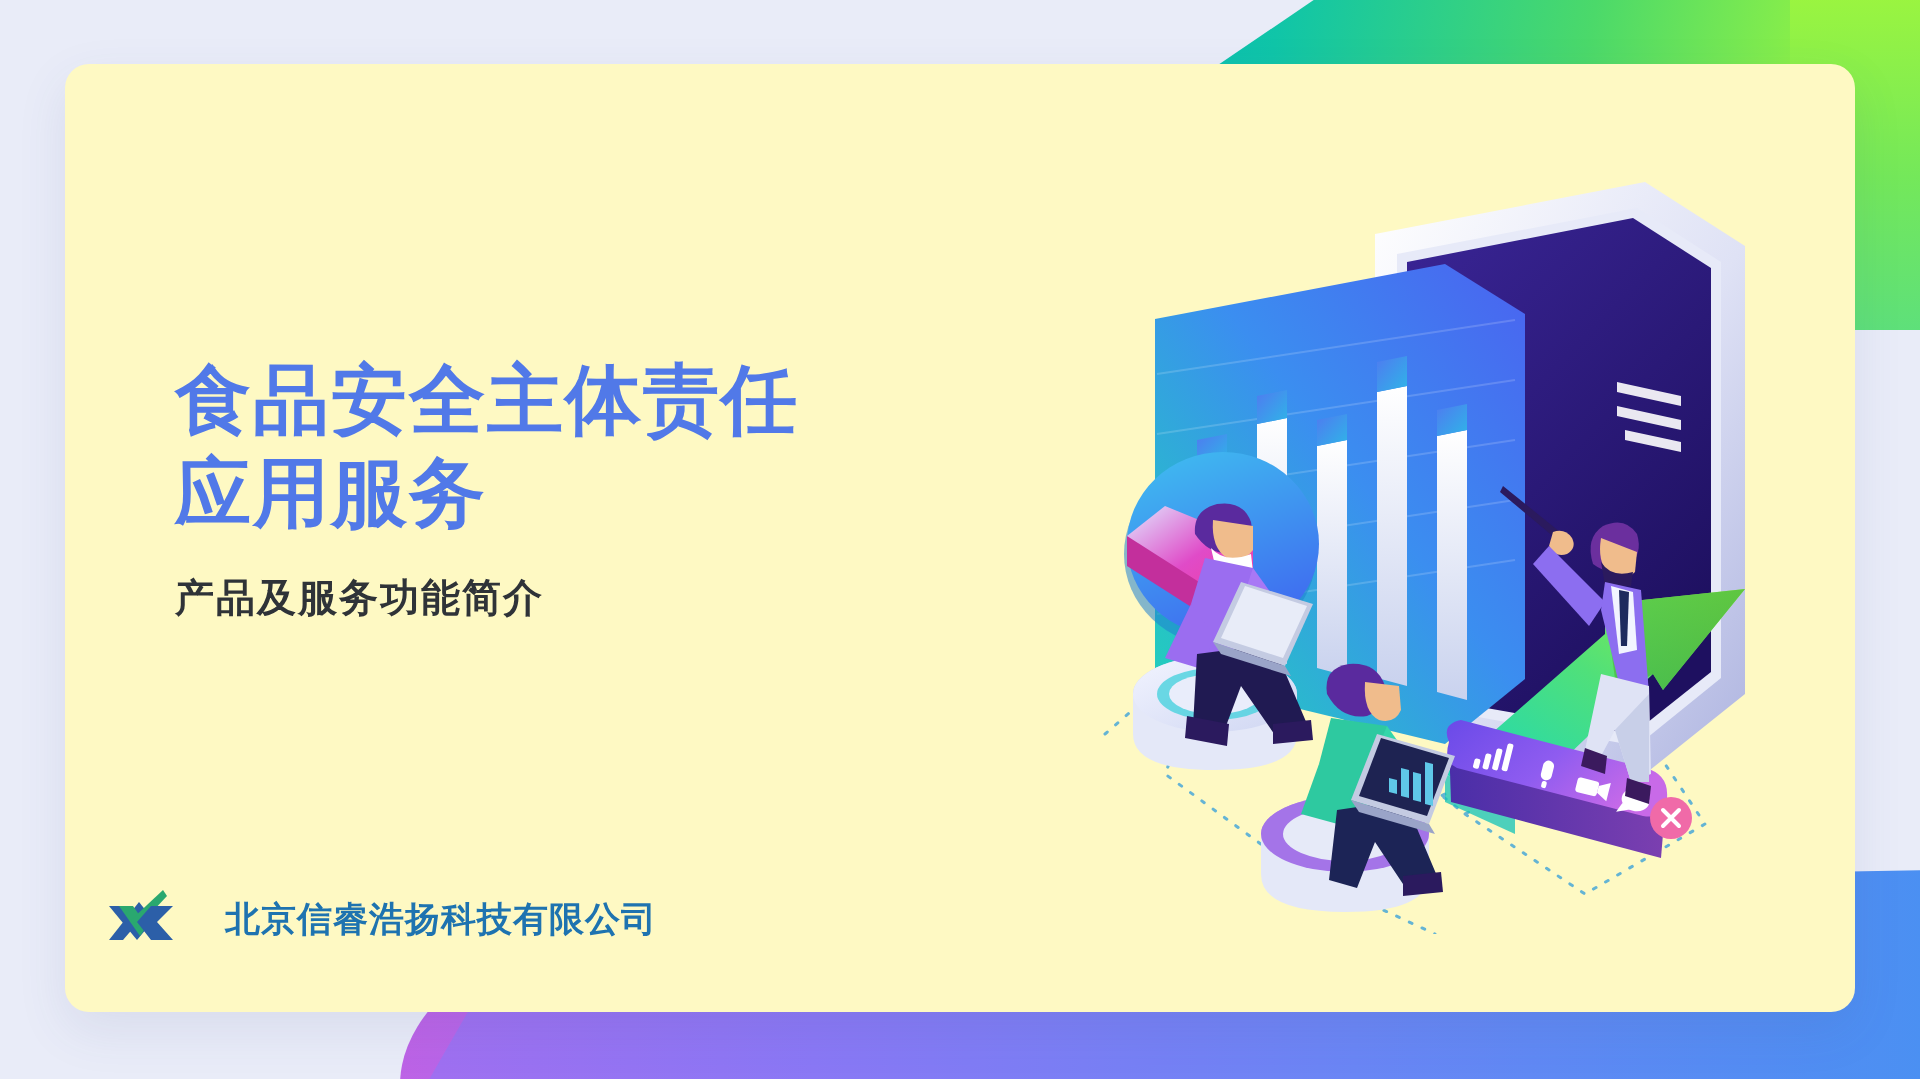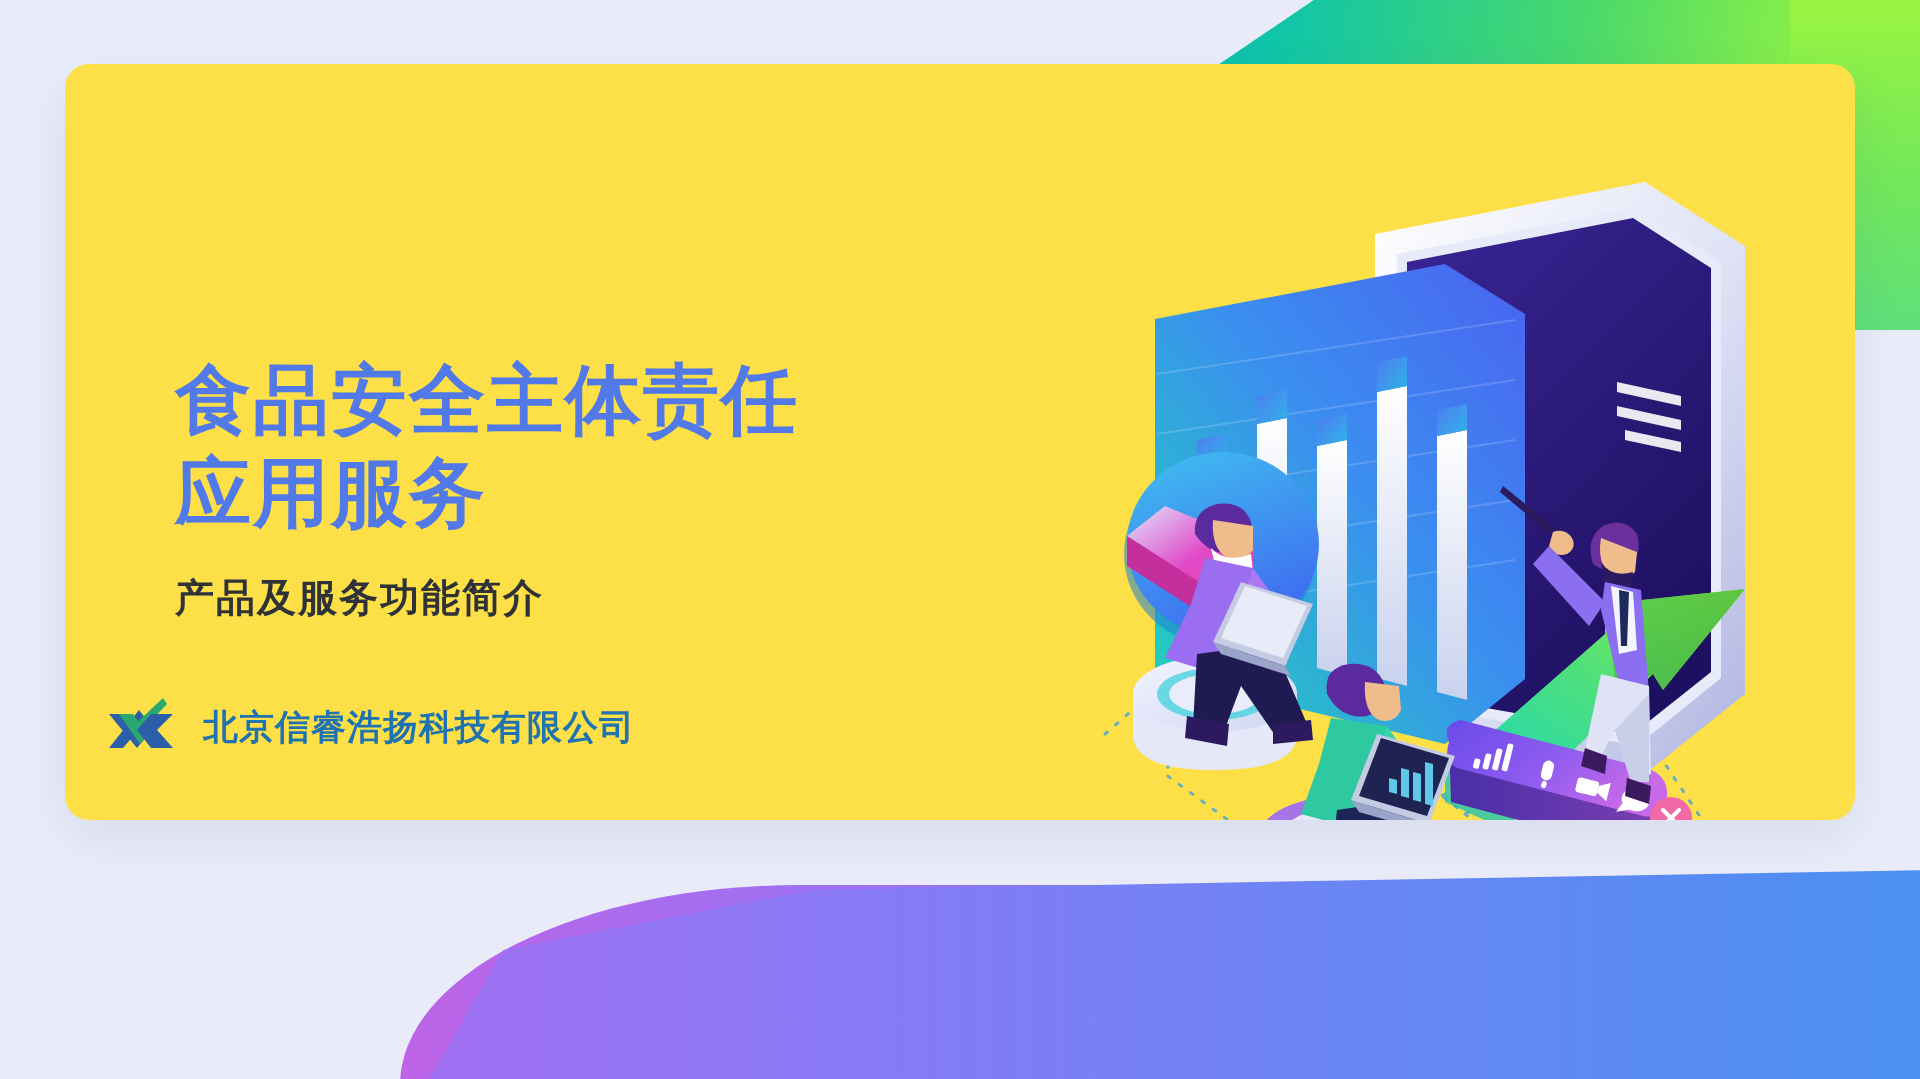--- a/index.html
+++ b/index.html
@@ -50,22 +50,22 @@
     width:1540px; height:200px;
     background:linear-gradient(90deg,#bd63e6 0%,#a56ef0 20%,#8577f4 48%,#5f8bf4 78%,#4491f1 100%);
     border-top-left-radius:420px 210px;
     pointer-events:none;
   }
 
   
   .card{
     position:absolute;
     left:65px; top:64px;
-    width:1790px; height:756px;
-    background:#fde047;
+    width:1790px; height:948px;
+    background:#fef9c3;
     border-radius:24px;
     box-shadow:0 18px 50px rgba(70,80,140,.10);
     overflow:hidden;
   }
 
   
   .title-block{ position:absolute; left:110px; top:290px; }
   .title{
     font-size:76px;
     font-weight:bold;
@@ -79,21 +79,21 @@
     font-size:39px;
     font-weight:bold;
     letter-spacing:2px;
     color:#2f3338;
   }
 
   
   .footer{
     position:absolute;
     left:42px; bottom:62px;
-    display:flex; align-items:center; text-align:right;
+    display:flex; align-items:center; gap:22px;text-align:right;
   }
   .logo-mark{ width:96px; height:62px; display:block; }
   .logo-text{
     font-size:35px; font-weight:bold; letter-spacing:1px;
     color:#1e73b0;
   }
 
   
   .illus{
     position:absolute;

